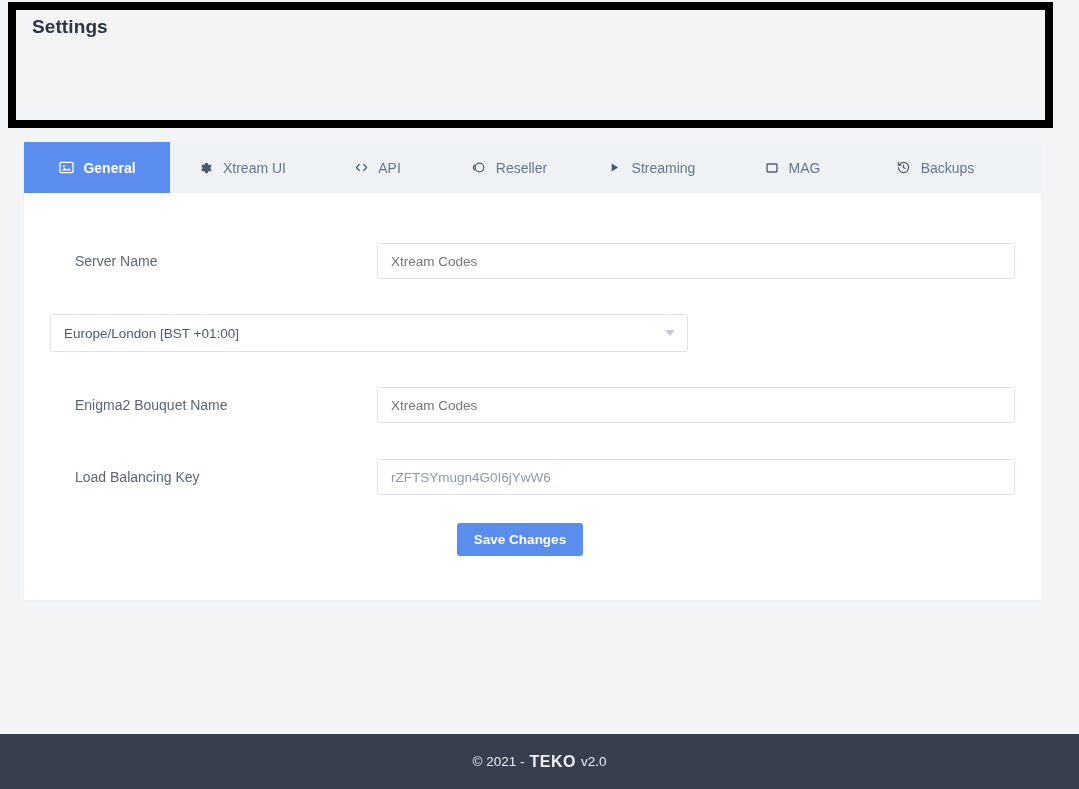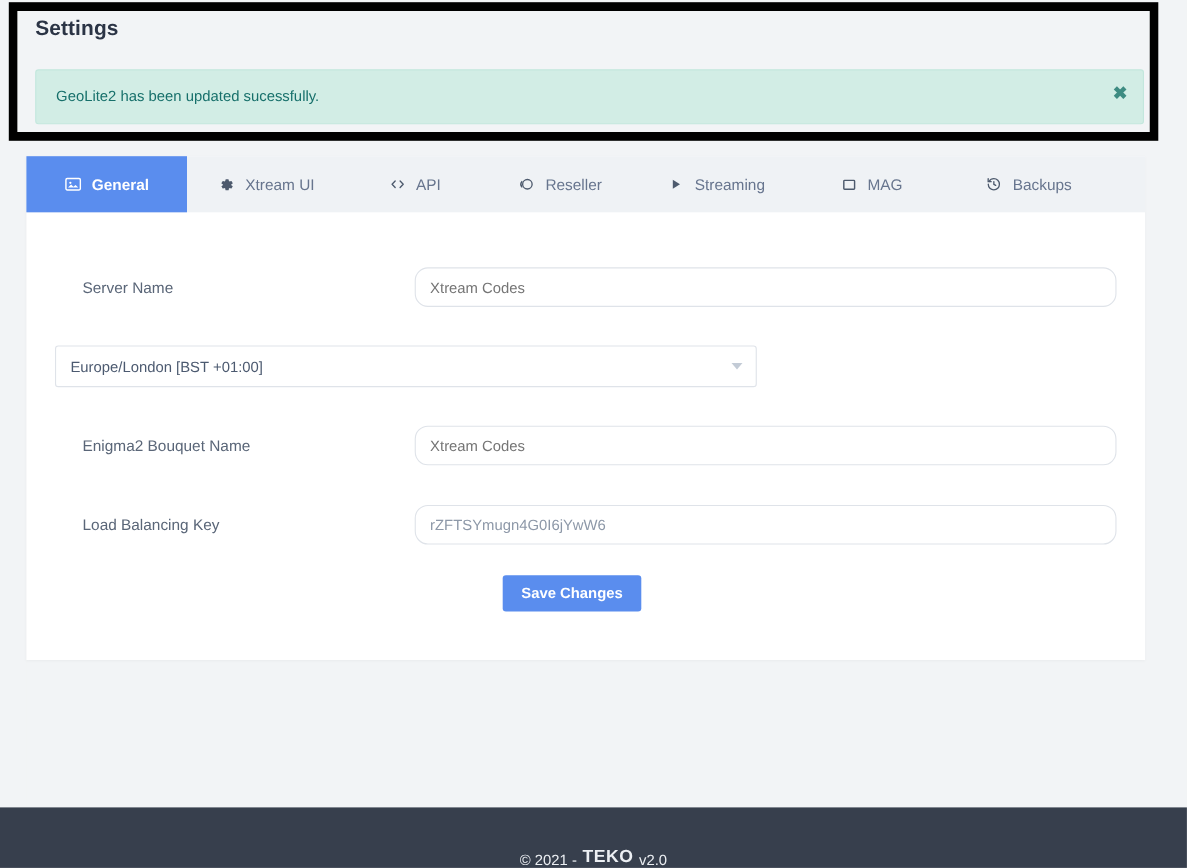--- a/index.html
+++ b/index.html
@@ -143,21 +143,21 @@
     padding-left: 25px;
   }
   .field-wrap {
     position: relative;
     width: 638px;
   }
   .field {
     width: 638px;
     height: 36px;
     border: 1px solid #dfe3e9;
-    border-radius: 12px;
+    border-radius: 3px;
     background: #ffffff;
     font-size: 13.5px;
     font-family: "Liberation Sans", sans-serif;
     color: #8d98a8;
     padding: 0 13px;
     outline: none;
   }
   .field.value-filled { color: #8d98a8; }
   .select-field {
     width: 638px;
@@ -205,21 +205,21 @@
 
   
   .footer {
     position: absolute;
     left: 0;
     bottom: 0;
     width: 1079px;
     height: 55px;
     background: #373f4d;
     display: flex;
-    align-items: flex-end;
+    align-items: center;
     justify-content: center;
     gap: 5px;
     color: #eceff3;
     font-size: 13.5px;
   }
   .footer .brand {
     font-weight: 700;
     font-size: 16px;
     letter-spacing: 0.5px;
   }
@@ -237,24 +237,20 @@
 
 <div id="page">
 
   <div class="edge-strip"></div>
 
   <div class="header-region">
     <div class="header-inner">
 
       <div class="page-title">Settings</div>
 
-      <div class="alert">
-        <span class="alert-text">GeoLite2 has been updated sucessfully.</span>
-        <button class="alert-close">✖</button>
-      </div>
 
     </div>
   </div>
 
   <div class="card">
 
     <div class="tabs">
 
       <div class="tab active tab-w0">
         <span class="tab-icon">

